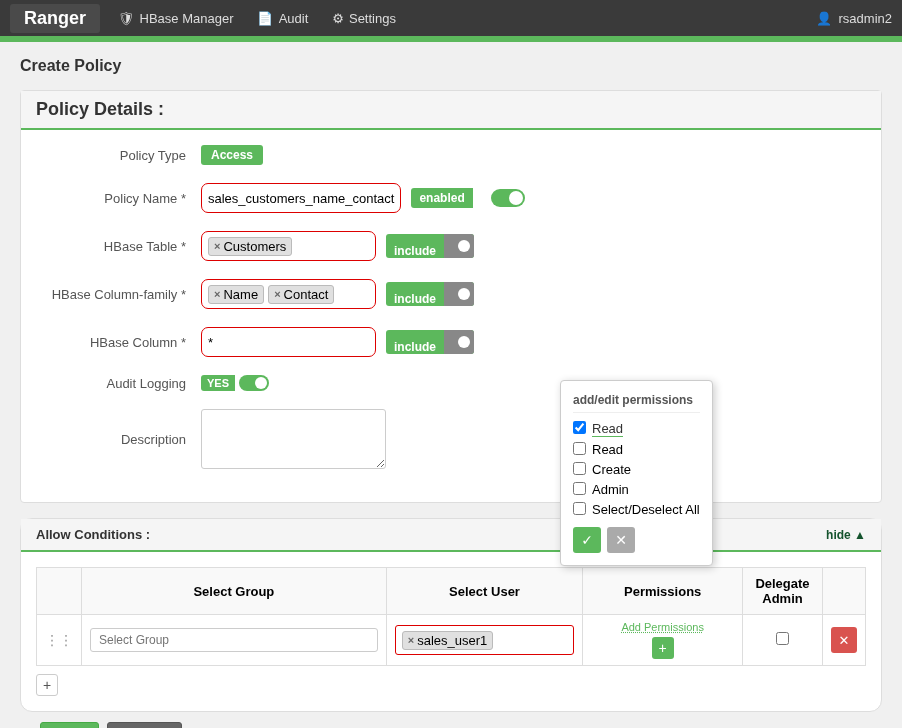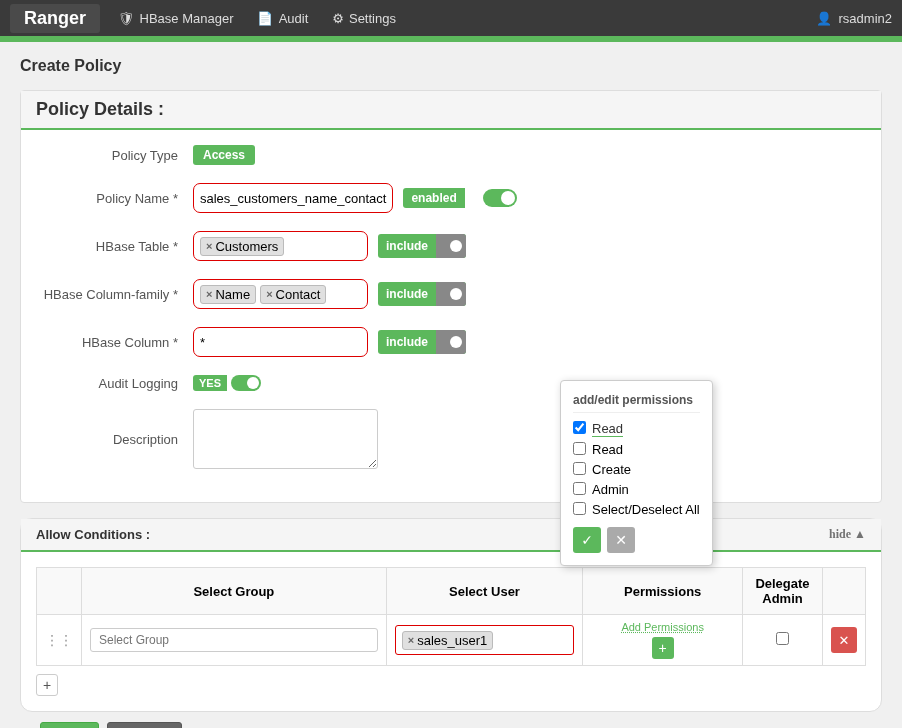--- a/index.html
+++ b/index.html
@@ -66,21 +66,21 @@
     }
     .section-header {
       background: #f5f5f5;
       border-bottom: 2px solid #5cb85c;
       padding: 8px 15px;
       font-weight: bold;
       font-size: 18px;
       color: #333;
     }
     .section-body {
-      padding: 15px 12px;
+      padding: 15px 20px;
     }
 
     
     .form-row {
       display: flex;
       align-items: center;
       margin-bottom: 18px;
     }
     .form-label {
       width: 160px;
@@ -229,24 +229,23 @@
       padding: 8px 15px;
       font-weight: bold;
       font-size: 14px;
       color: #333;
       display: flex;
       align-items: center;
       justify-content: space-between;
     }
     .hide-link {
       font-size: 12px;
-      color: #737373;
+      color: #14532d;
       cursor: pointer;
       text-decoration: none;
-      font-family: Liberation Serif, serif;
     }
     .allow-body {
       padding: 15px;
     }
 
     
     .conditions-table {
       width: 100%;
       border-collapse: collapse;
       border: 1px solid #ddd;
@@ -459,21 +458,21 @@
       justify-content: center;
     }
 
     .main-wrapper {
       position: relative;
     }
 
     
     .include-toggle {
       display: flex;
-      align-items: center;
+      align-items: flex-end;
       background: #5cb85c;
       border-radius: 3px;
       overflow: hidden;
       height: 24px;
     }
     .include-text {
       color: #fff;
       font-size: 12px;
       font-weight: bold;
       padding: 0 8px;

